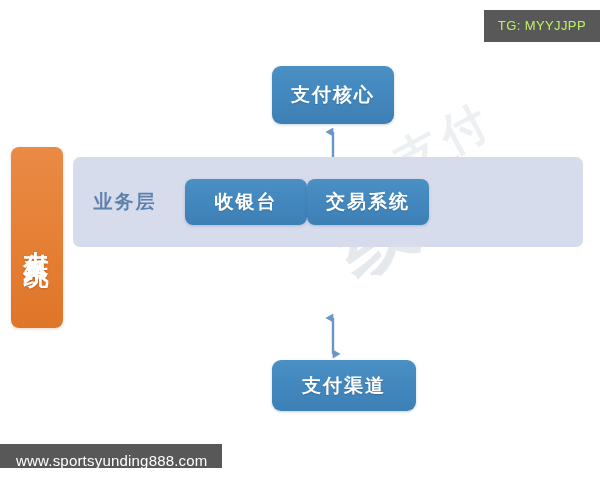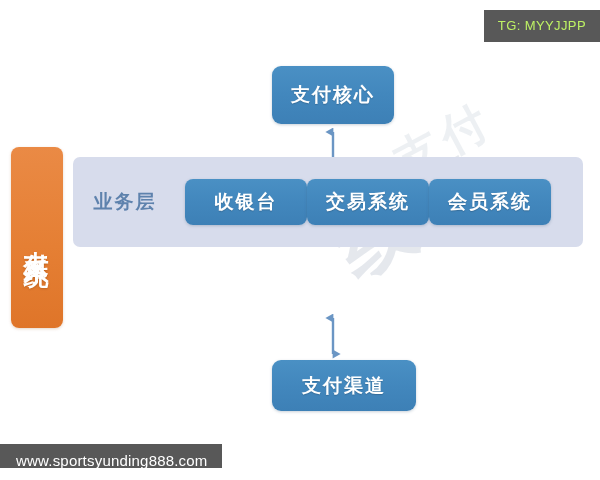--- a/index.html
+++ b/index.html
@@ -196,21 +196,20 @@
 
   <div class="node node-top">支付核心</div>
 
   <div class="sys-label">支付系统</div>
 
   <div class="band band-business">
     <div class="band-label">业务层</div>
     <div class="band-items">
       <div class="band-item">收银台</div>
       <div class="band-item">交易系统</div>
-      <div class="band-item">会员系统</div>
     </div>
   </div>
 
 
   <div class="node node-bottom">支付渠道</div>
 
   <div class="tag-badge">TG: MYYJJPP</div>
   <div class="url-badge">www.sportsyunding888.com</div>
 
 </div>

